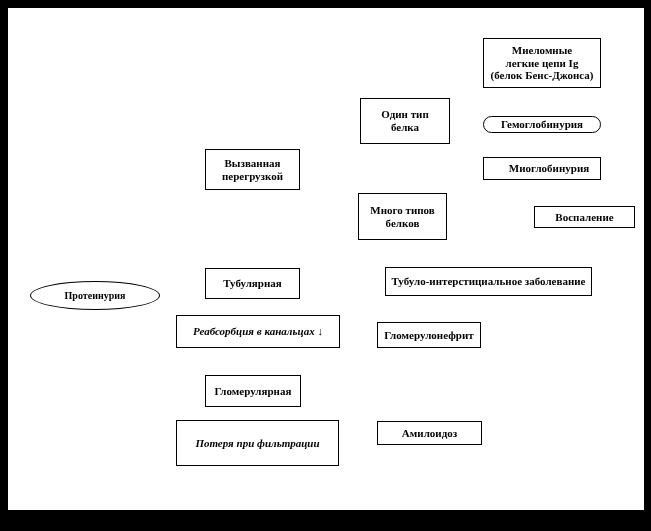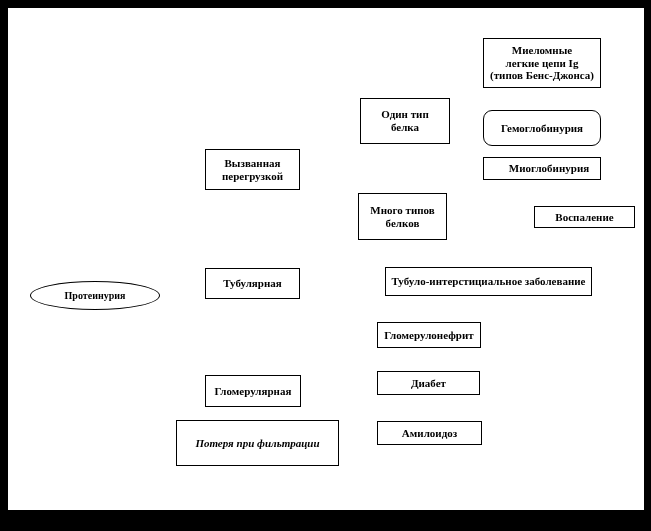--- a/index.html
+++ b/index.html
@@ -62,42 +62,42 @@
 <div class="canvas">
 
   <div class="ellipse" style="left:22px; top:273px; width:130px; height:29px;">Протеинурия</div>
 
   <div class="node" style="left:197px; top:141px; width:95px; height:41px;">Вызванная
 перегрузкой</div>
 
 
   <div class="node" style="left:197px; top:260px; width:95px; height:31px;">Тубулярная</div>
 
+  <div class="node italic" style="left:168px; top:307px; width:164px; height:33px;">Реабсорбция в канальцах ↓</div>
 
   <div class="node" style="left:197px; top:367px; width:96px; height:32px;">Гломерулярная</div>
 
   <div class="node italic" style="left:168px; top:412px; width:163px; height:46px;">Потеря при фильтрации</div>
 
   <div class="node" style="left:352px; top:90px; width:90px; height:46px;">Один тип
 белка</div>
 
   <div class="node" style="left:350px; top:185px; width:89px; height:47px;">Много типов
 белков</div>
 
   <div class="node" style="left:475px; top:30px; width:118px; height:50px;">Миеломные
 легкие цепи Ig
-(типов Бенс-Джонса)</div>
+(белок Бенс-Джонса)</div>
 
-  <div class="node" style="left:475px; top:102px; width:118px; height:36px;border-radius:9px;">Гемоглобинурия</div>
+  <div class="node" style="left:475px; top:108px; width:118px; height:17px;border-radius:9px;">Гемоглобинурия</div>
 
   <div class="node" style="left:475px; top:149px; width:118px; height:23px;padding-left:16px;">Миоглобинурия</div>
 
   <div class="node" style="left:510px; top:198px; width:101px; height:22px;margin-left:16px;">Воспаление</div>
 
   <div class="node" style="left:377px; top:259px; width:207px; height:29px;">Тубуло-интерстициальное заболевание</div>
 
   <div class="node" style="left:369px; top:314px; width:104px; height:26px;">Гломерулонефрит</div>
 
-  <div class="node" style="left:369px; top:363px; width:103px; height:24px;">Диабет</div>
 
   <div class="node" style="left:369px; top:413px; width:105px; height:24px;">Амилоидоз</div>
 
 </div>
 
 </body></html>

